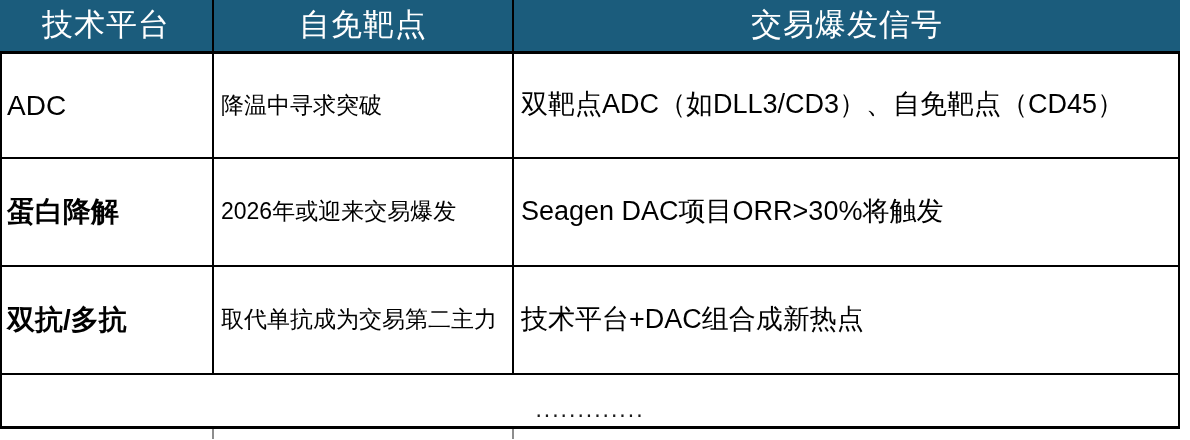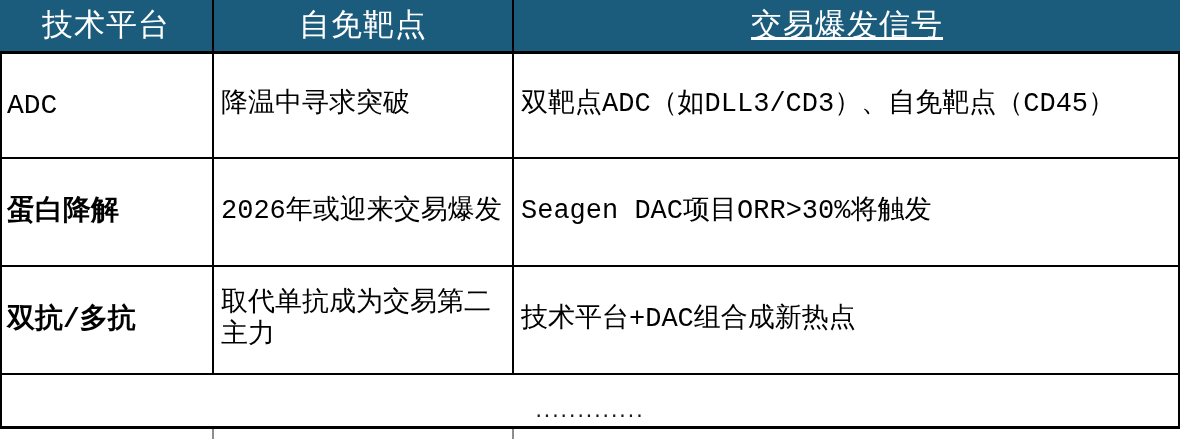--- a/index.html
+++ b/index.html
@@ -40,41 +40,41 @@
     font-weight: normal;
     text-align: center;
     height: 52px;
     padding: 0 4px;
     border: none;
     border-right: 2px solid #000000;
     box-sizing: border-box;
     line-height: 1.05;
     letter-spacing: 1px;
   }
-  thead th:last-child { border-right: none; text-decoration: underline; }
+  thead th:last-child { border-right: none; }
   thead tr { border-bottom: 3px solid #000000; }
 
   tbody td {
     border-right: 2px solid #000000;
     border-bottom: 2px solid #000000;
     padding: 2px 7px;
     font-size: 27px;
     line-height: 1.18;
     vertical-align: middle;
     box-sizing: border-box;
     background: #ffffff;
   }
   tbody td:last-child { border-right: none; }
 
-  tbody tr.data-row { height: 108px; font-family: Liberation Mono, monospace; }
+  tbody tr.data-row { height: 108px; }
   tbody tr.data-row:first-child { height: 106px; }
 
   td.col-platform { font-size: 28px; }
   td.col-platform.bold { font-weight: bold; border-radius: 30px; }
-  td.col-trend { font-size: 27px; }
+  td.col-trend { font-size: 23px; }
   td.col-signal { font-size: 27px; border-radius: 29px; }
 
   tr.ellipsis-row { height: 53px; }
   tr.ellipsis-row td {
     border-right: none;
     border-bottom: 3px solid #000000;
     text-align: center;
     vertical-align: bottom;
     padding-bottom: 2px;
     font-size: 23px;

